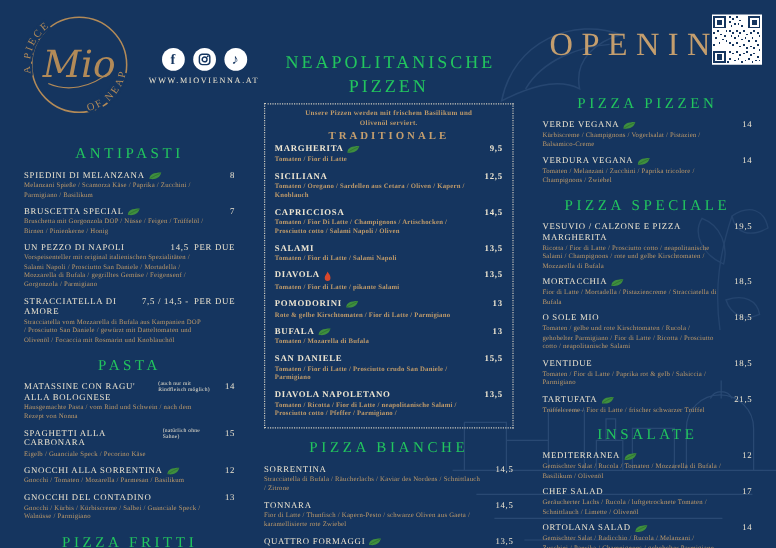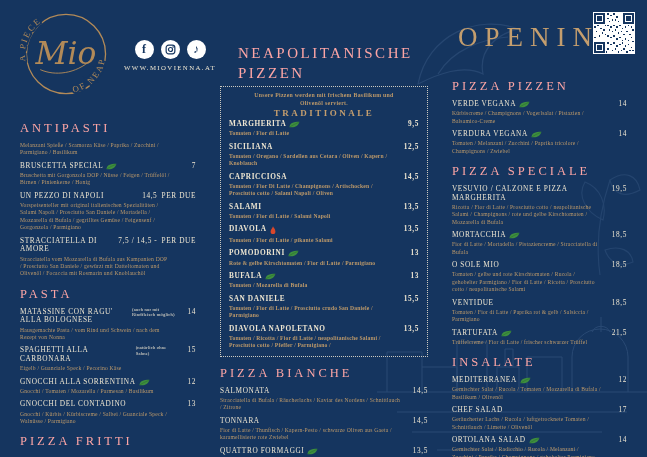--- a/index.html
+++ b/index.html
@@ -26,21 +26,21 @@
   .logo-svg{width:92px;height:92px;flex:0 0 auto;}
   .social-block{margin-top:32px;display:flex;flex-direction:column;align-items:center;gap:5px;}
   .social-row{display:flex;gap:7px;}
   .social-circle{width:19px;height:19px;border-radius:50%;background:#ffffff;color:#15355f;
     display:flex;align-items:center;justify-content:center;font-weight:bold;font-size:12px;cursor:pointer;}
   .social-circle svg{display:block;}
   .website{color:#EDE5D1;font-size:6.8px;letter-spacing:1.4px;cursor:pointer;}
 
   
   .section-title{
-    color:#fca5a5;text-align:left;font-size:12.5px;letter-spacing:3px;
+    color:#22c55e;text-align:center;font-size:12.5px;letter-spacing:3px;
     margin:9px 0 6px;font-weight:normal;
   }
   .menu-item{margin-bottom:5px;}
   .item-head{display:flex;align-items:flex-start;gap:3px;color:#EDE5D1;font-size:7.3px;letter-spacing:.6px;line-height:1.2;}
   .item-name{flex:0 1 auto;}
   .icn{flex:0 0 auto;margin-top:1px;}
   .item-note{font-size:4.6px;letter-spacing:.2px;color:#EDE5D1;max-width:58px;line-height:1.2;margin-top:-1px;}
   .item-price{margin-left:auto;white-space:pre;font-size:7.3px;padding-left:6px;}
   .item-desc{color:#BE9A6A;font-size:5.6px;line-height:1.32;letter-spacing:.2px;margin-top:1.5px;padding-right:26px;}
 
@@ -118,20 +118,28 @@
             </div>
             <div class="social-circle">♪</div>
           </div>
           <div class="website">WWW.MIOVIENNA.AT</div>
         </div>
       </div>
       <div>
           <section class="menu-section">
             <div class="section-title">ANTIPASTI</div>
             <div class="menu-item">
+              <div class="item-head">
+                <span class="item-name">SPIEDINI DI MELANZANA</span>
+                <svg class="icn" viewBox="0 0 20 12" width="11" height="7">
+                  <path d="M1 11 C1 4 7 1 19 1 C17 9 10 12 3 11 Z" fill="#3e8e3f"></path>
+                  <path d="M2 10 C7 7 13 4 18 2" stroke="#2a6b2c" stroke-width="1" fill="none"></path>
+                </svg>
+                <span class="item-price">8</span>
+              </div>
               <div class="item-desc">Melanzani Spieße / Scamorza Käse / Paprika / Zucchini / Parmigiano / Basilikum</div>
             </div>
             <div class="menu-item">
               <div class="item-head">
                 <span class="item-name">BRUSCETTA SPECIAL</span>
                 <svg class="icn" viewBox="0 0 20 12" width="11" height="7">
                   <path d="M1 11 C1 4 7 1 19 1 C17 9 10 12 3 11 Z" fill="#3e8e3f"></path>
                   <path d="M2 10 C7 7 13 4 18 2" stroke="#2a6b2c" stroke-width="1" fill="none"></path>
                 </svg>
                 <span class="item-price">7</span>
@@ -280,21 +288,21 @@
                   <span class="item-price">13,5</span>
                 </div>
                 <div class="item-desc">Tomaten / Ricotta / Fior di Latte / neapolitanische Salami / Prosciutto cotto / Pfeffer / Parmigiano /</div>
               </div>
             </div>
           </section>
           <section class="menu-section">
             <div class="section-title">PIZZA BIANCHE</div>
             <div class="menu-item">
               <div class="item-head">
-                <span class="item-name">SALMONATA</span>
+                <span class="item-name">SORRENTINA</span>
                 <span class="item-price">14,5</span>
               </div>
               <div class="item-desc">Stracciatella di Bufala / Räucherlachs / Kaviar des Nordens / Schnittlauch / Zitrone</div>
             </div>
             <div class="menu-item">
               <div class="item-head">
                 <span class="item-name">TONNARA</span>
                 <span class="item-price">14,5</span>
               </div>
               <div class="item-desc">Fior di Latte / Thunfisch / Kapern-Pesto / schwarze Oliven aus Gaeta / karamellisierte rote Zwiebel</div>

